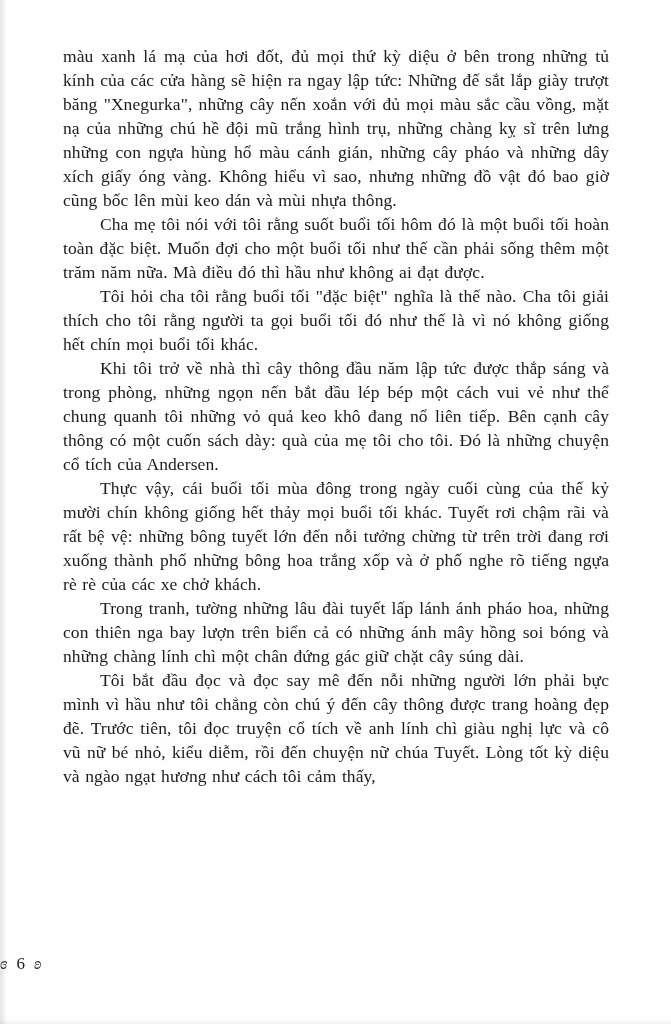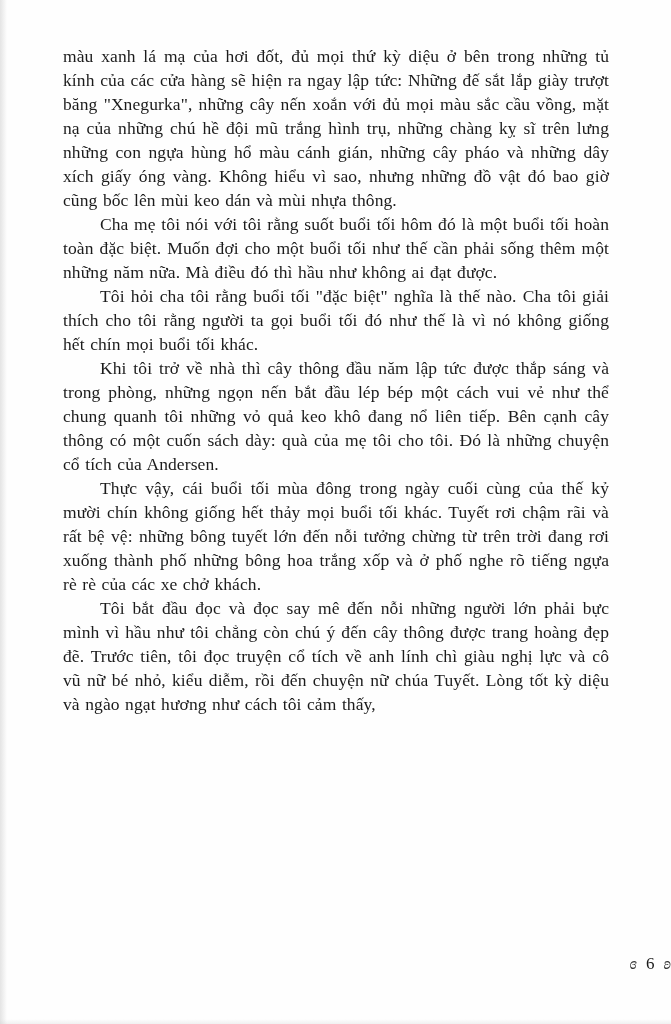--- a/index.html
+++ b/index.html
@@ -48,21 +48,21 @@
     word-spacing: 1px;
   }
   .text-block p.indent {
     text-indent: 37px;
   }
   .footer {
     position: absolute;
     left: 0;
     right: 0;
     top: 954px;
-    text-align: right;
+    text-align: left;
     font-size: 17px;
     color: #2a2a2a;
     line-height: 20px;
   }
   .footer .ornament {
     font-size: 16px;
     color: #333333;
     font-style: italic;
   }
   .footer .page-num {
@@ -72,24 +72,25 @@
     color: #1b1b1b;
   }
 </style>
 </head>
 <body>
 
 <div class="page">
 
   <div class="text-block">
     <p>màu xanh lá mạ của hơi đốt, đủ mọi thứ kỳ diệu ở bên trong những tủ kính của các cửa hàng sẽ hiện ra ngay lập tức: Những đế sắt lắp giày trượt băng "Xnegurka", những cây nến xoắn với đủ mọi màu sắc cầu vồng, mặt nạ của những chú hề đội mũ trắng hình trụ, những chàng kỵ sĩ trên lưng những con ngựa hùng hổ màu cánh gián, những cây pháo và những dây xích giấy óng vàng. Không hiểu vì sao, nhưng những đồ vật đó bao giờ cũng bốc lên mùi keo dán và mùi nhựa thông.</p>
-    <p class="indent">Cha mẹ tôi nói với tôi rằng suốt buổi tối hôm đó là một buổi tối hoàn toàn đặc biệt. Muốn đợi cho một buổi tối như thế cần phải sống thêm một những năm nữa. Mà điều đó thì hầu như không ai đạt được.</p>
+    <p class="indent">Cha mẹ tôi nói với tôi rằng suốt buổi tối hôm đó là một buổi tối hoàn toàn đặc biệt. Muốn đợi cho một buổi tối như thế cần phải sống thêm một trăm năm nữa. Mà điều đó thì hầu như không ai đạt được.</p>
     <p class="indent">Tôi hỏi cha tôi rằng buổi tối "đặc biệt" nghĩa là thế nào. Cha tôi giải thích cho tôi rằng người ta gọi buổi tối đó như thế là vì nó không giống hết chín mọi buổi tối khác.</p>
     <p class="indent">Khi tôi trở về nhà thì cây thông đầu năm lập tức được thắp sáng và trong phòng, những ngọn nến bắt đầu lép bép một cách vui vẻ như thể chung quanh tôi những vỏ quả keo khô đang nổ liên tiếp. Bên cạnh cây thông có một cuốn sách dày: quà của mẹ tôi cho tôi. Đó là những chuyện cổ tích của Andersen.</p>
     <p class="indent">Thực vậy, cái buổi tối mùa đông trong ngày cuối cùng của thế kỷ mười chín không giống hết thảy mọi buổi tối khác. Tuyết rơi chậm rãi và rất bệ vệ: những bông tuyết lớn đến nỗi tưởng chừng từ trên trời đang rơi xuống thành phố những bông hoa trắng xốp và ở phố nghe rõ tiếng ngựa rè rè của các xe chở khách.</p>
+    <p class="indent">Trong tranh, tường những lâu đài tuyết lấp lánh ánh pháo hoa, những con thiên nga bay lượn trên biển cả có những ánh mây hồng soi bóng và những chàng lính chì một chân đứng gác giữ chặt cây súng dài.</p>
     <p class="indent">Tôi bắt đầu đọc và đọc say mê đến nỗi những người lớn phải bực mình vì hầu như tôi chẳng còn chú ý đến cây thông được trang hoàng đẹp đẽ. Trước tiên, tôi đọc truyện cổ tích về anh lính chì giàu nghị lực và cô vũ nữ bé nhỏ, kiểu diễm, rồi đến chuyện nữ chúa Tuyết. Lòng tốt kỳ diệu và ngào ngạt hương như cách tôi cảm thấy,</p>
   </div>
 
   <div class="footer">
     <span class="ornament">ɞ</span><span class="page-num">6</span><span class="ornament">ʚ</span>
   </div>
 
 </div>
 
 </body></html>

